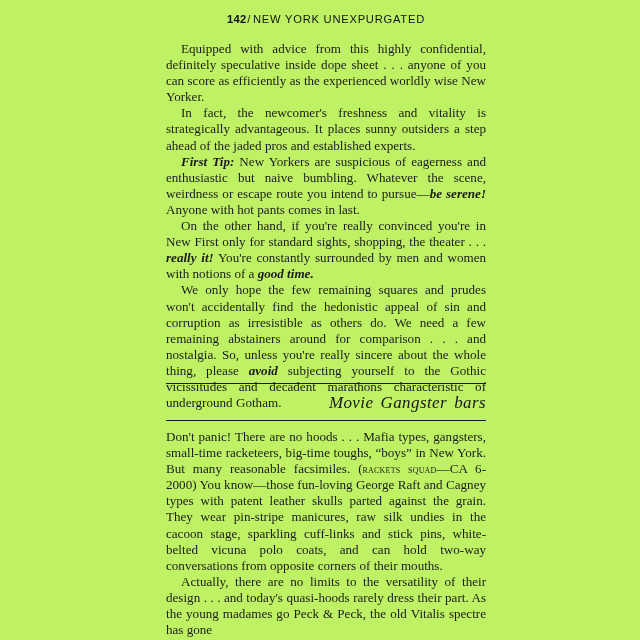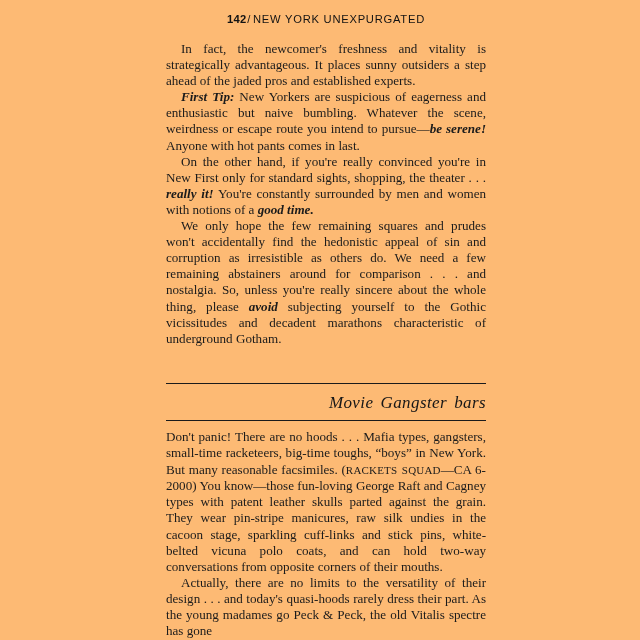--- a/index.html
+++ b/index.html
@@ -11,21 +11,21 @@
     width: 640px;
     height: 640px;
     overflow: hidden;
     font-family: "Liberation Serif", "DejaVu Serif", serif;
     color: #1b1b1b;
   }
   .page {
     position: relative;
     width: 640px;
     height: 640px;
-    background: #fdba74;
+    background: #bef264;
   }
 
   
   .running-head {
     position: absolute;
     left: 166px;
     top: 14px;
     width: 320px;
     font-family: "Liberation Sans", "DejaVu Sans", sans-serif;
     font-size: 11.2px;
@@ -70,21 +70,21 @@
     text-indent: 0;
   }
 
   em, .ital {
     font-style: italic;
     font-weight: bold;
   }
 
   .smallcaps {
     font-variant: small-caps;
-    font-size: 15px;
+    font-size: 11px;
     letter-spacing: 0.2px;
   }
 
   
   .section {
     position: absolute;
     left: 166px;
     top: 383px;
     width: 320px;
   }
@@ -112,20 +112,21 @@
 </head>
 <body>
 
 <div class="page">
 
   <div class="running-head">
     <span class="folio">142</span><span class="slash">/</span><span class="title">NEW YORK UNEXPURGATED</span>
   </div>
 
   <div class="body-block" id="block-one">
+      <p class=""><span>Equipped with advice from this highly confidential, definitely speculative inside dope sheet . . . anyone of you can score as efficiently as the experienced worldly wise New Yorker.</span></p>
       <p class=""><span>In fact, the newcomer's freshness and vitality is strategically advantageous. It places sunny outsiders a step ahead of the jaded pros and established experts.</span></p>
       <p class=""><em>First Tip:</em><span>  New Yorkers are suspicious of eagerness and enthusiastic but naive bumbling. Whatever the scene, weirdness or escape route you intend to pursue—</span><em>be serene!</em><span> Anyone with hot pants comes in last.</span></p>
       <p class=""><span>On the other hand, if you're really convinced you're in New First only for standard sights, shopping, the theater . . . </span><em>really it!</em><span> You're constantly surrounded by men and women with notions of a </span><em>good time.</em></p>
       <p class=""><span>We only hope the few remaining squares and prudes won't accidentally find the hedonistic appeal of sin and corruption as irresistible as others do. We need a few remaining abstainers around for comparison . . . and nostalgia. So, unless you're really sincere about the whole thing, please </span><em>avoid</em><span> subjecting yourself to the Gothic vicissitudes and decadent marathons characteristic of underground Gotham.</span></p>
     </div>
 
   <div class="section">
     <div class="rule"></div>
     <div class="section-title">Movie Gangster bars</div>
     <div class="rule rule-bottom"></div>

